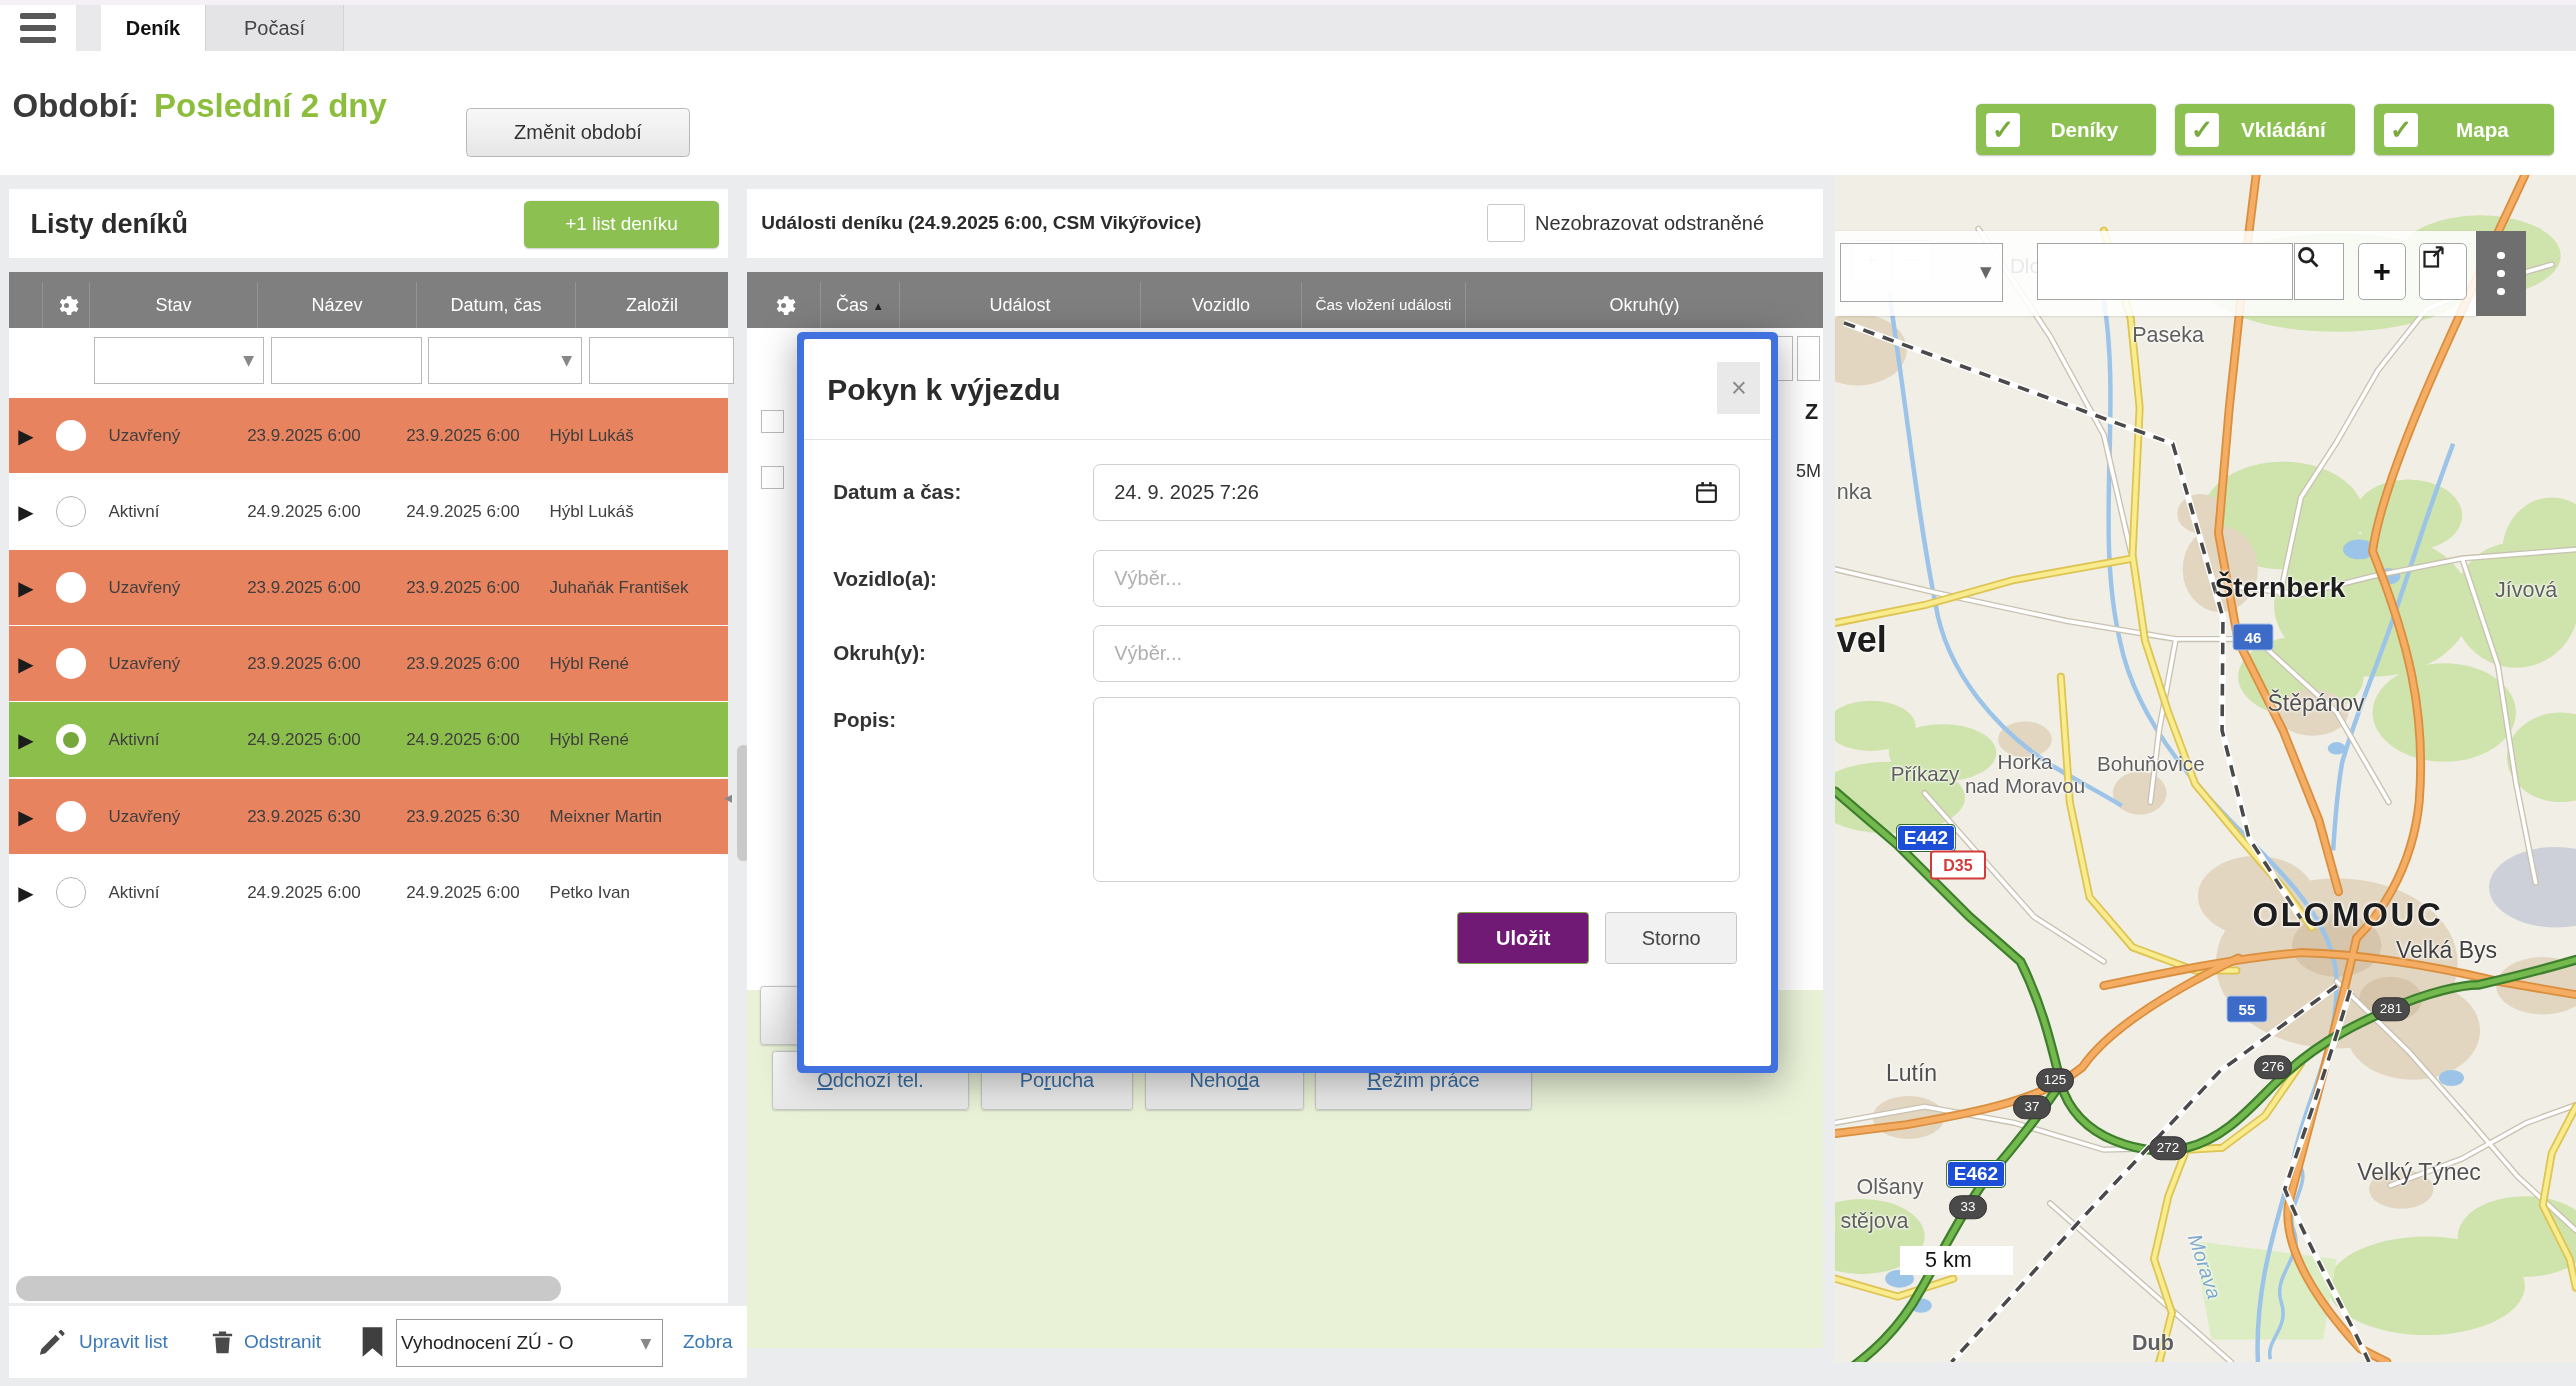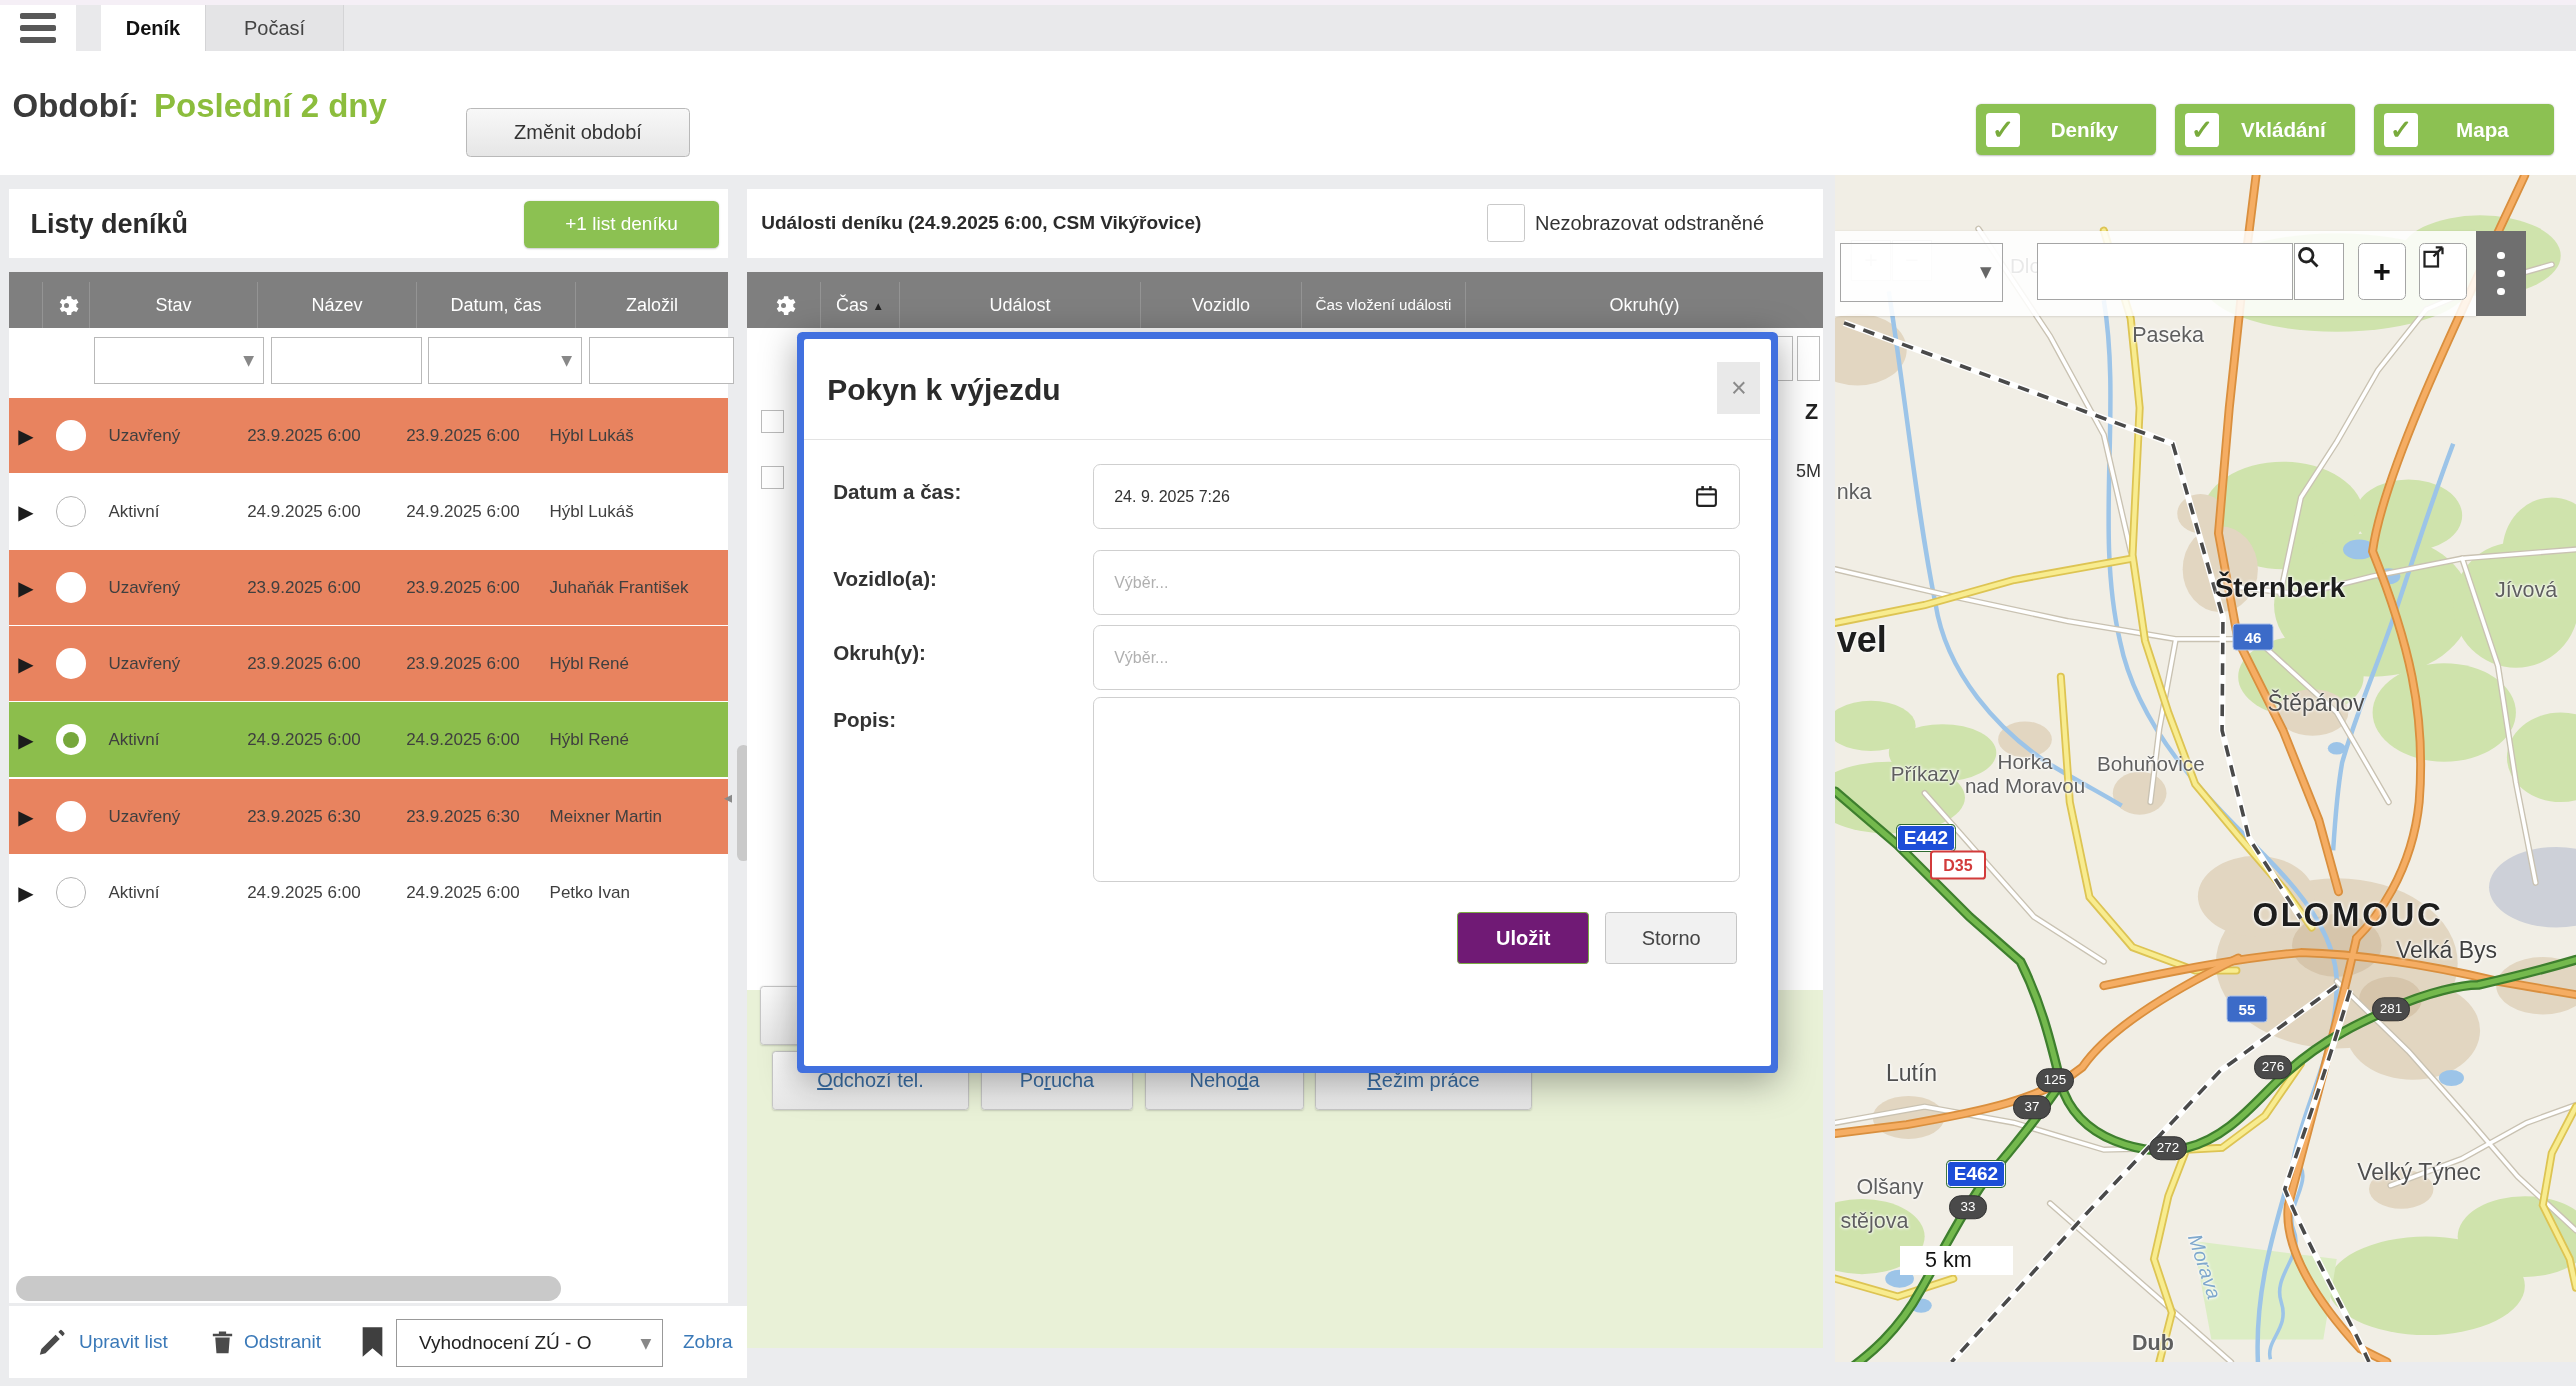--- a/index.html
+++ b/index.html
@@ -52,21 +52,21 @@
   .c-stav{width:116px;padding-left:22.4px;}
   .c-naz{width:159px;text-align:center;}
   .c-dat{width:159px;text-align:center;}
   .c-zal{padding-left:7.2px;}
   #hscroll{left:16px;top:1276px;width:545px;height:25px;background:#c9c9c9;border-radius:12.5px;cursor:pointer;}
   #vscroll{left:737px;top:745px;width:12.5px;height:116px;background:#c9c9c9;border-radius:6.3px;cursor:pointer;}
   #collapse-arrow{left:724px;top:788px;color:#8a8a8a;font-size:16px;}
   #ld-footer{left:9px;top:1306px;width:738px;height:72px;background:#fff;overflow:hidden;}
   .bluelink{color:#3a79b8;font-size:19px;position:absolute;top:25px;cursor:pointer;}
   #bm-select{left:387px;top:12.5px;width:267px;height:48px;border:0.9px solid #999;background:#fff;display:flex;align-items:center;
-      font-size:19px;color:#222;padding-left:22px;box-sizing:border-box;cursor:pointer;}
+      font-size:19px;color:#222;padding-left:4px;box-sizing:border-box;cursor:pointer;}
   #bm-select::after{content:"▾";position:absolute;right:10.8px;color:#888;font-size:21.5px;}
   
   #ev-head{left:747px;top:189px;width:1076px;height:69px;background:#fff;}
   #ev-title{left:14.3px;top:23px;font-size:19px;font-weight:bold;color:#2b2b2b;}
   #ev-hide-box{left:740px;top:15.2px;width:38px;height:38px;background:#fff;border:1.8px solid #c9c9c9;border-radius:2.7px;box-sizing:border-box;cursor:pointer;}
   #ev-hide-lbl{left:788px;top:23px;font-size:20px;color:#333;}
   #ev-body{left:747px;top:272px;width:1076px;height:718px;background:#fff;}
   #ev-ghead{left:747px;top:272px;width:1076px;}
   .sort::after{content:"▲";font-size:11.6px;color:#222;margin-left:4.5px;}
   #ev-green{left:747px;top:990px;width:1076px;height:358px;background:#e9f1d7;}
@@ -96,22 +96,22 @@
   #map-search{left:202px;top:68px;width:256px;height:57px;border:0.9px solid #a5a5a5;background:#fff;z-index:5;box-sizing:border-box;font-size:20px;padding:0 10.8px;outline:none;}
   .sqbtn{position:absolute;top:68px;height:57px;background:#fff;border:0.9px solid #a5a5a5;z-index:5;display:flex;align-items:center;justify-content:center;cursor:pointer;box-sizing:border-box;}
   #map-scale{left:65px;top:1071px;width:113px;height:29px;background:#fff;z-index:2;font-size:21.5px;color:#111;display:flex;align-items:center;padding-left:25px;box-sizing:border-box;}
   
   #modal{left:797px;top:332px;width:981px;height:741px;background:#4170df;border-radius:5.4px;z-index:50;box-shadow:0 7.2px 36px rgba(0,0,0,.35);}
   #modal-inner{left:7.2px;top:7.2px;width:967px;height:727px;background:#fff;border-radius:2.7px;}
   #dlg-title{left:23px;top:34px;font-size:30px;font-weight:bold;color:#2b2b2b;}
   #dlg-close{right:10.8px;top:23px;width:43px;height:52px;background:#e9e9e9;color:#8a8a8a;font-size:27px;display:flex;align-items:center;justify-content:center;cursor:pointer;}
   #dlg-divider{left:0;top:100px;width:967px;height:0.9px;background:#e3e3e3;}
   .dlg-label{position:absolute;left:29px;font-size:20.6px;font-weight:bold;color:#333;}
-  .dlg-input{position:absolute;left:289px;width:647px;height:65px;border:0.9px solid #cfcfcf;border-radius:7.2px;box-sizing:border-box;
-      display:flex;align-items:center;font-size:16px;color:#333;padding:0 20px;background:#fff;}
+  .dlg-input{position:absolute;left:289px;width:647px;height:57px;border:0.9px solid #cfcfcf;border-radius:7.2px;box-sizing:border-box;
+      display:flex;align-items:center;font-size:20px;color:#333;padding:0 20px;background:#fff;}
   .placeholder{color:#b0b0b0;}
   #dlg-desc{position:absolute;left:289px;top:358px;width:647px;height:185px;border:0.9px solid #cfcfcf;border-radius:7.2px;box-sizing:border-box;}
   #btn-save{left:653px;top:573px;width:130px;height:50px;background:#701a75;border:0.9px solid #7aab43;border-radius:3.6px;color:#fff;
       font-size:20px;font-weight:bold;display:flex;align-items:center;justify-content:center;cursor:pointer;}
   #btn-cancel{left:801px;top:573px;width:130px;height:50px;background:#f1f1f1;border:0.9px solid #c6c6c6;border-radius:3.6px;color:#444;
       font-size:20px;display:flex;align-items:center;justify-content:center;cursor:pointer;}
   u{text-decoration:underline;}
 </style>
 </head>
 <body>

